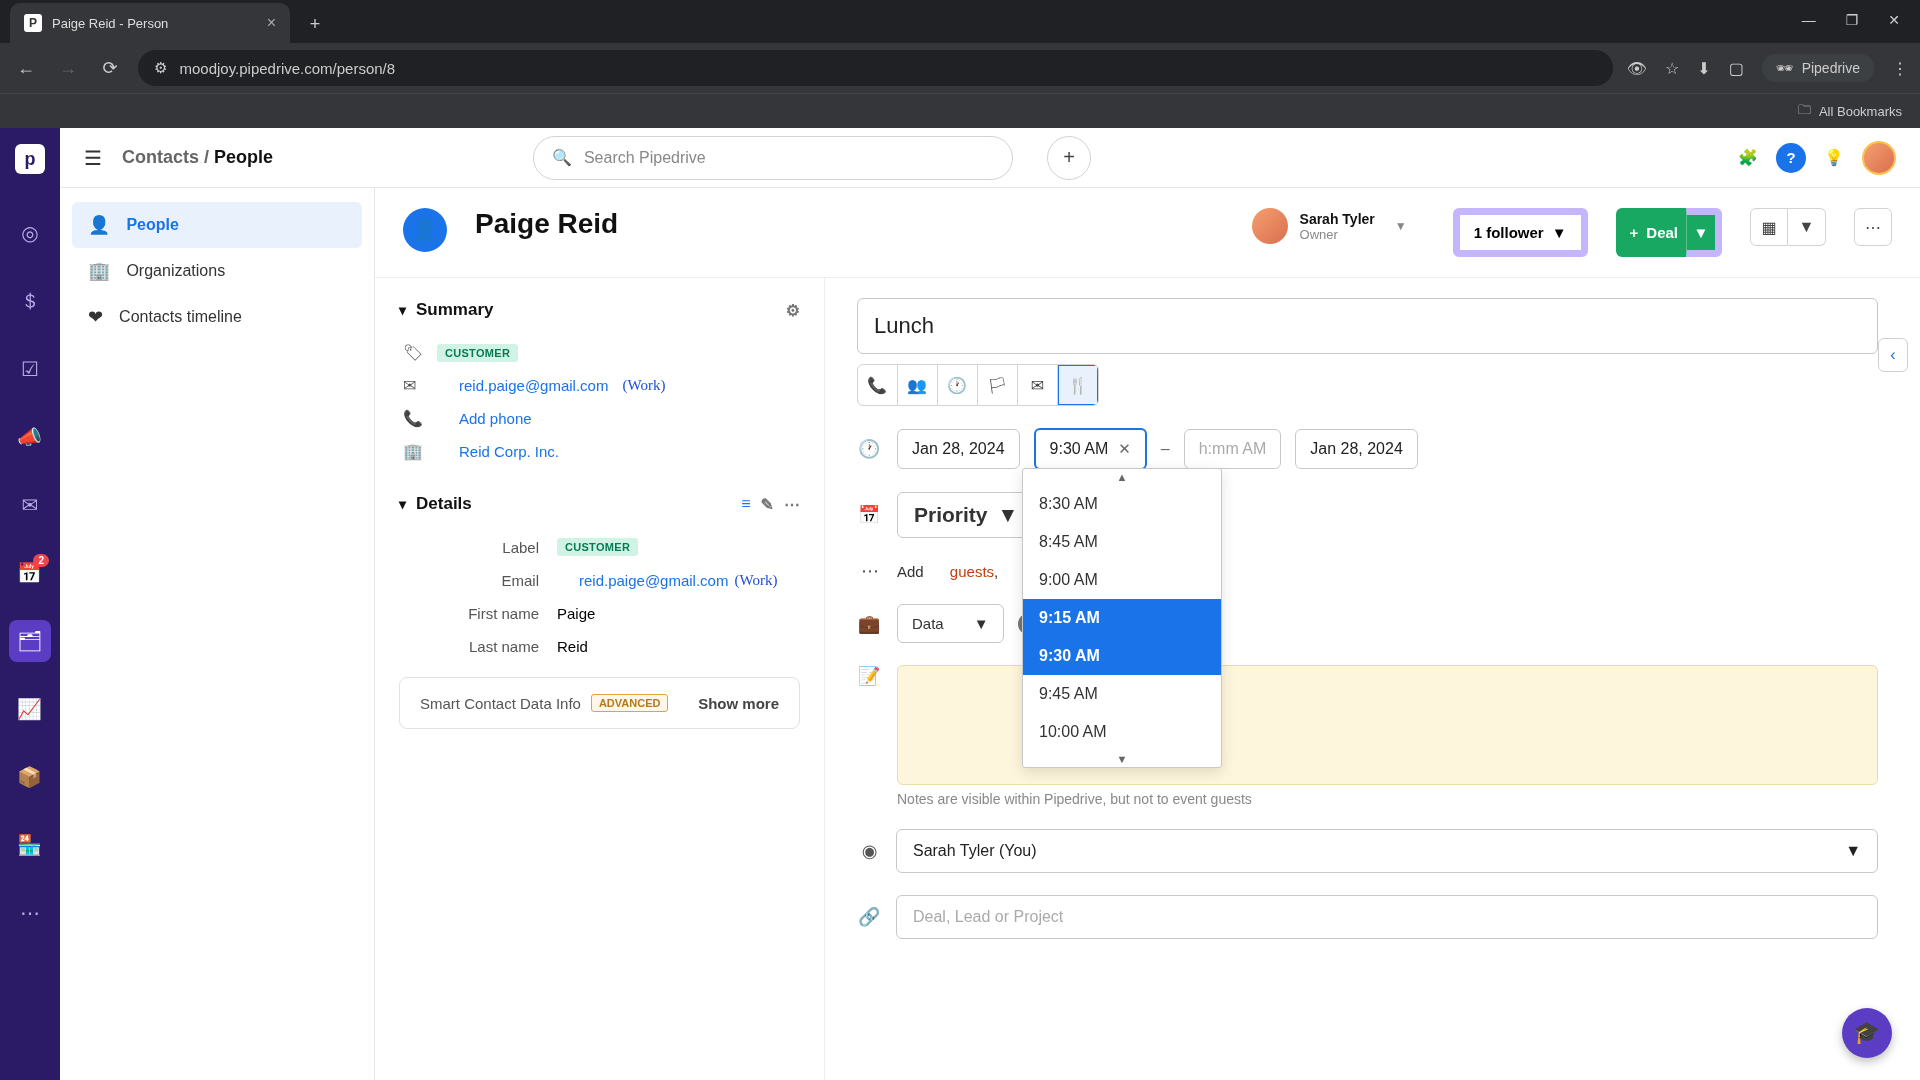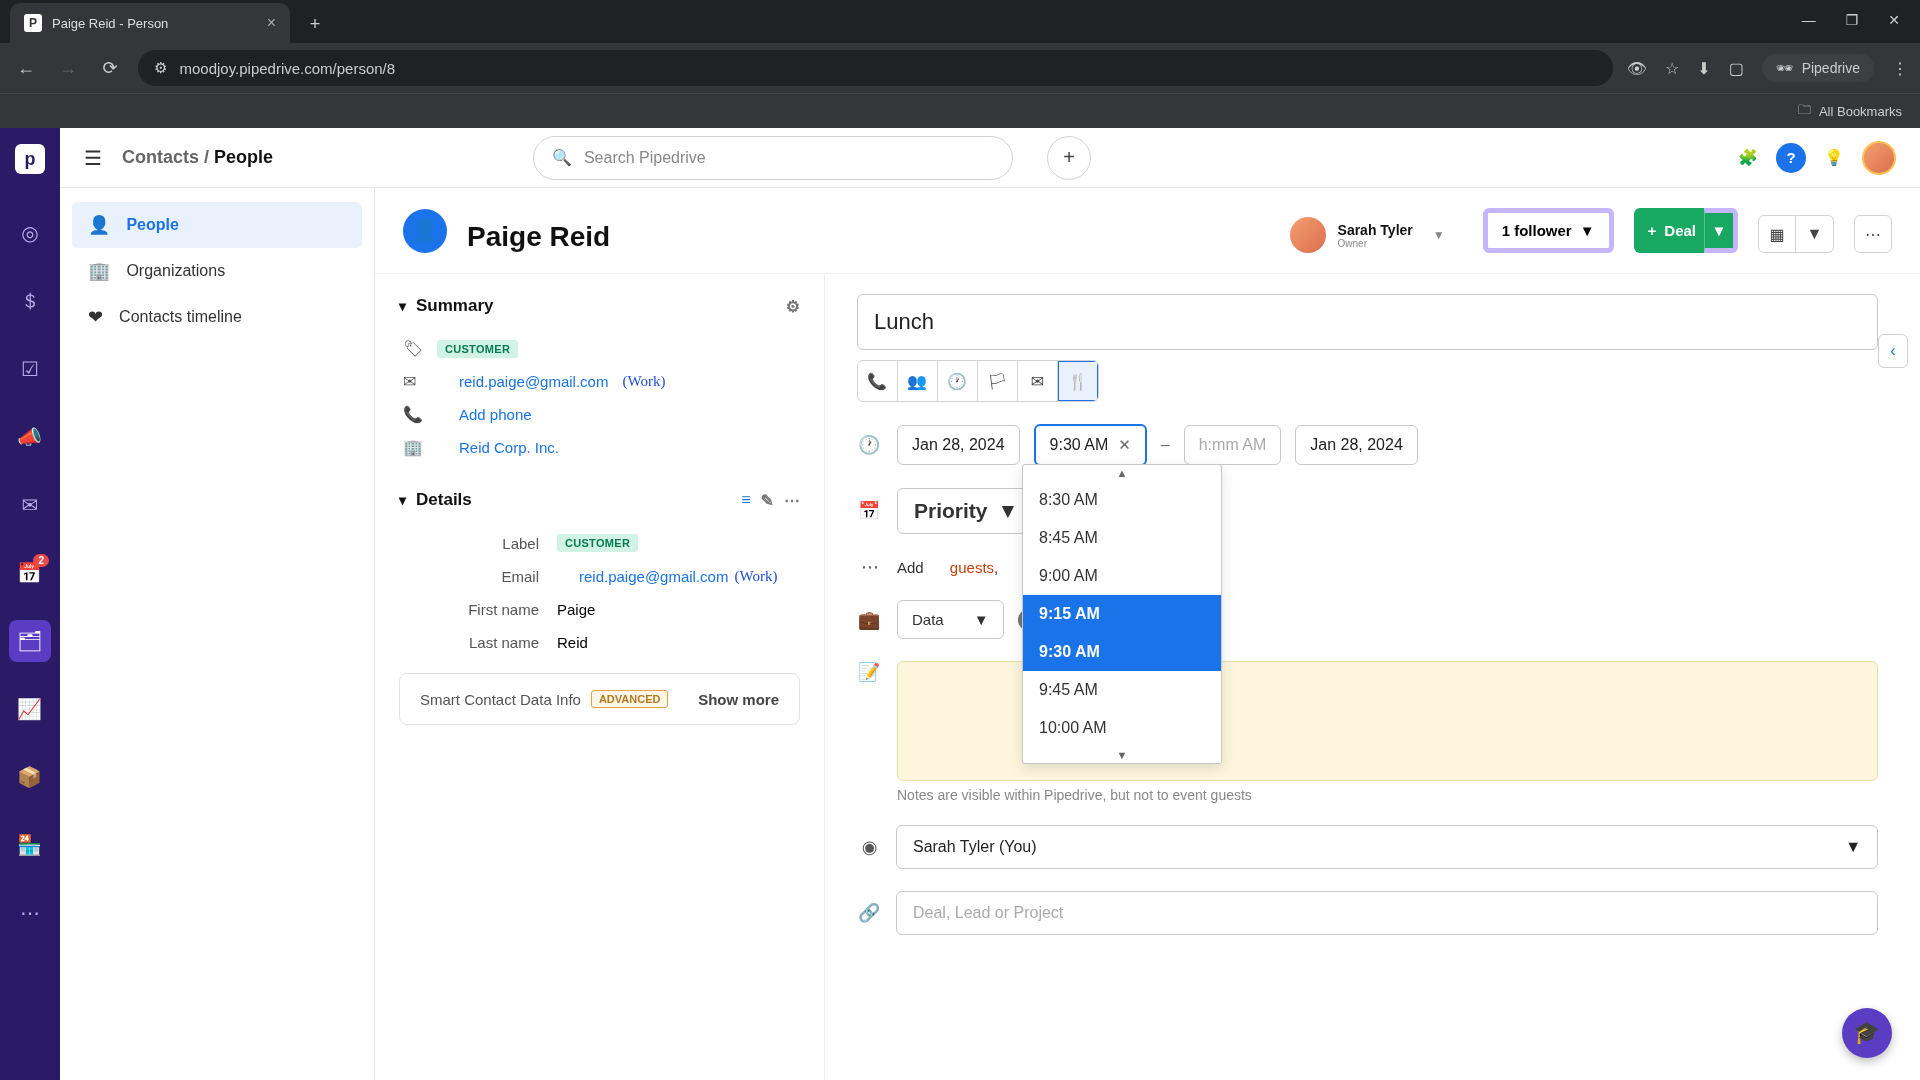--- a/index.html
+++ b/index.html
@@ -42,29 +42,29 @@
 .help-circle { width: 30px; height: 30px; border-radius: 50%; background: #1a73e8; color: #fff; display: flex; align-items: center; justify-content: center; font-weight: 700; font-size: 15px; }
 .avatar-sm { width: 34px; height: 34px; border-radius: 50%; background: linear-gradient(135deg, #f59f6f, #d96f4f); border: 2px solid #ffc050; }
 
 .body-row { display: flex; flex: 1; overflow: hidden; }
 .sidebar { width: 315px; border-right: 1px solid #e6e6e6; padding: 14px 12px; }
 .sidebar-item { display: flex; align-items: center; gap: 16px; padding: 12px 16px; border-radius: 6px; font-size: 16px; color: #333; cursor: pointer; }
 .sidebar-item.active { background: #e8f1fc; color: #1a73e8; font-weight: 600; }
 .sidebar-item .icon { font-size: 18px; color: inherit; }
 
 .content { flex: 1; display: flex; flex-direction: column; }
-.header-row { display: flex; align-items: flex-end; padding: 20px 28px; gap: 20px; border-bottom: 1px solid #eee; }
+.header-row { display: flex; align-items: flex-start; padding: 20px 28px; gap: 28px; border-bottom: 1px solid #eee; }
 .contact-avatar { width: 44px; height: 44px; border-radius: 50%; background: #1a73e8; color: #fff; display: flex; align-items: center; justify-content: center; font-size: 22px; }
 .contact-name { font-size: 28px; font-weight: 700; color: #111; }
 .owner-block { margin-left: auto; display: flex; align-items: center; gap: 12px; }
 .owner-avatar { width: 36px; height: 36px; border-radius: 50%; background: linear-gradient(135deg, #f59f6f, #d96f4f); }
 .owner-text .name { font-size: 14px; font-weight: 600; color: #111; }
-.owner-text .role { font-size: 10px; color: #888; }
+.owner-text .role { font-size: 13px; color: #888; }
 .dropdown-caret { color: #888; font-size: 12px; margin-left: 8px; }
-.pill-btn { border: 5px solid #c4b5fd; border-radius: 6px; padding: 9px 14px; font-size: 15px; font-weight: 600; display: flex; align-items: center; gap: 8px; cursor: pointer; }
+.pill-btn { border: 7px solid #c4b5fd; border-radius: 6px; padding: 9px 14px; font-size: 15px; font-weight: 600; display: flex; align-items: center; gap: 8px; cursor: pointer; }
 .deal-btn { background: #18a862; color: #fff; border: none; }
 .deal-split { width: 34px; background: #18a862; border-left: 1px solid rgba(255,255,255,0.3); border-radius: 0 6px 6px 0; margin-left: -6px; display:flex; align-items:center; justify-content:center; color:#fff; }
 .icon-pill { width: 38px; height: 38px; border: 1px solid #d3d3d3; border-radius: 6px; display:flex; align-items:center; justify-content:center; color:#444; }
 
 .panels { display: flex; flex: 1; overflow: hidden; }
 .left-panel { width: 450px; overflow-y: auto; padding: 18px 0; border-right: 1px solid #eee; position: relative; }
 .left-panel::-webkit-scrollbar { width: 10px; }
 .left-panel::-webkit-scrollbar-thumb { background: #bbb; border-radius: 5px; }
 
 .section { padding: 4px 24px 22px; }

